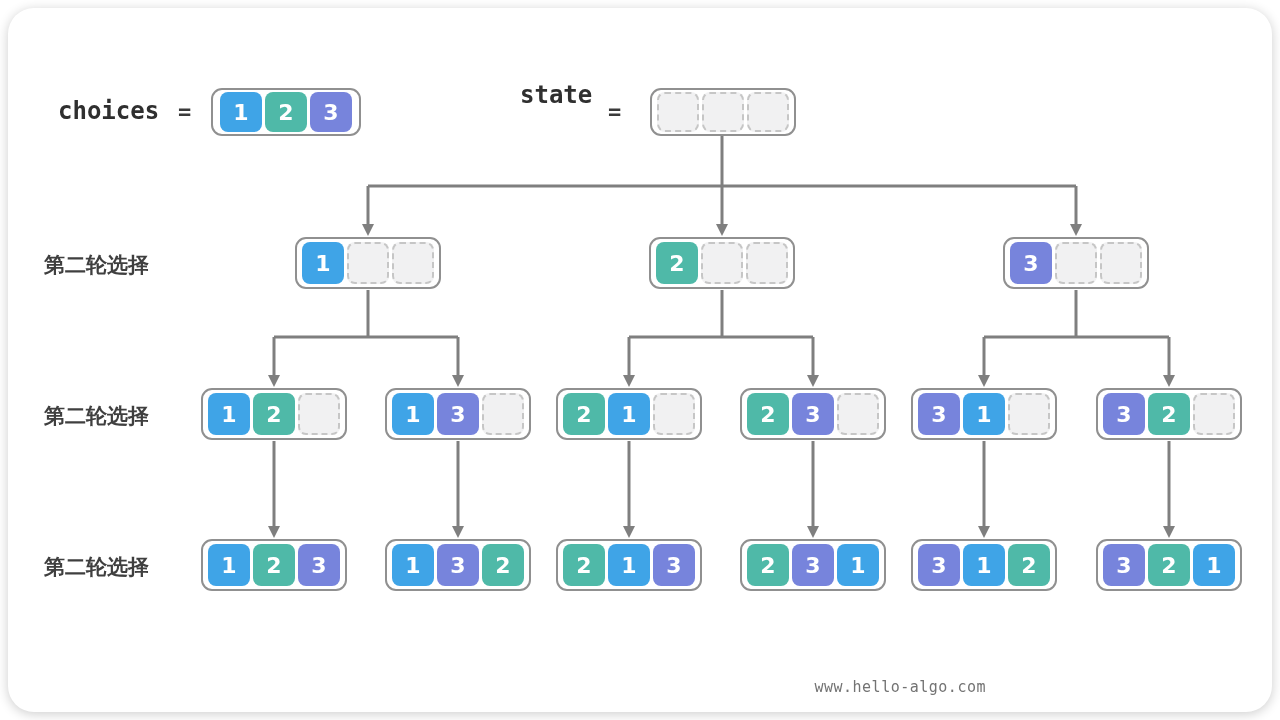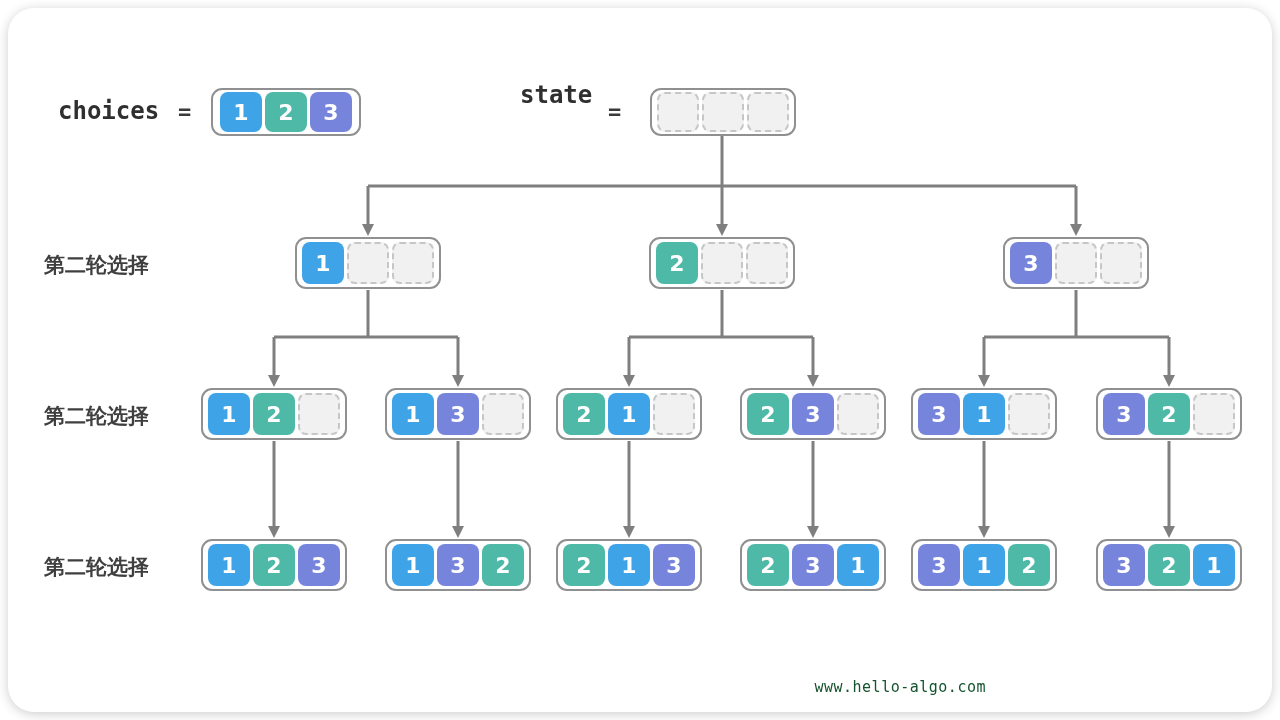--- a/index.html
+++ b/index.html
@@ -76,21 +76,21 @@
     border: 2px dashed var(--eb, #C6C6C6);
   }
   .connectors { position: absolute; left: 0; top: 0; pointer-events: none; }
   .connectors path.link { stroke: var(--line, #7F7F7F); stroke-width: 3; fill: none; }
   .connectors marker path { fill: var(--line, #7F7F7F); stroke: none; }
   .watermark {
     position: absolute;
     right: 34px; top: 678px;
     font-family: "DejaVu Sans Mono", "Liberation Mono", monospace;
     font-size: 15px;
-    color: #14532d;
+    color: #737373;
     letter-spacing: 0.5px;
   }
 </style>
 </head>
 <body>
 
 <div class="card"></div>
 
 <div class="layer">
 

